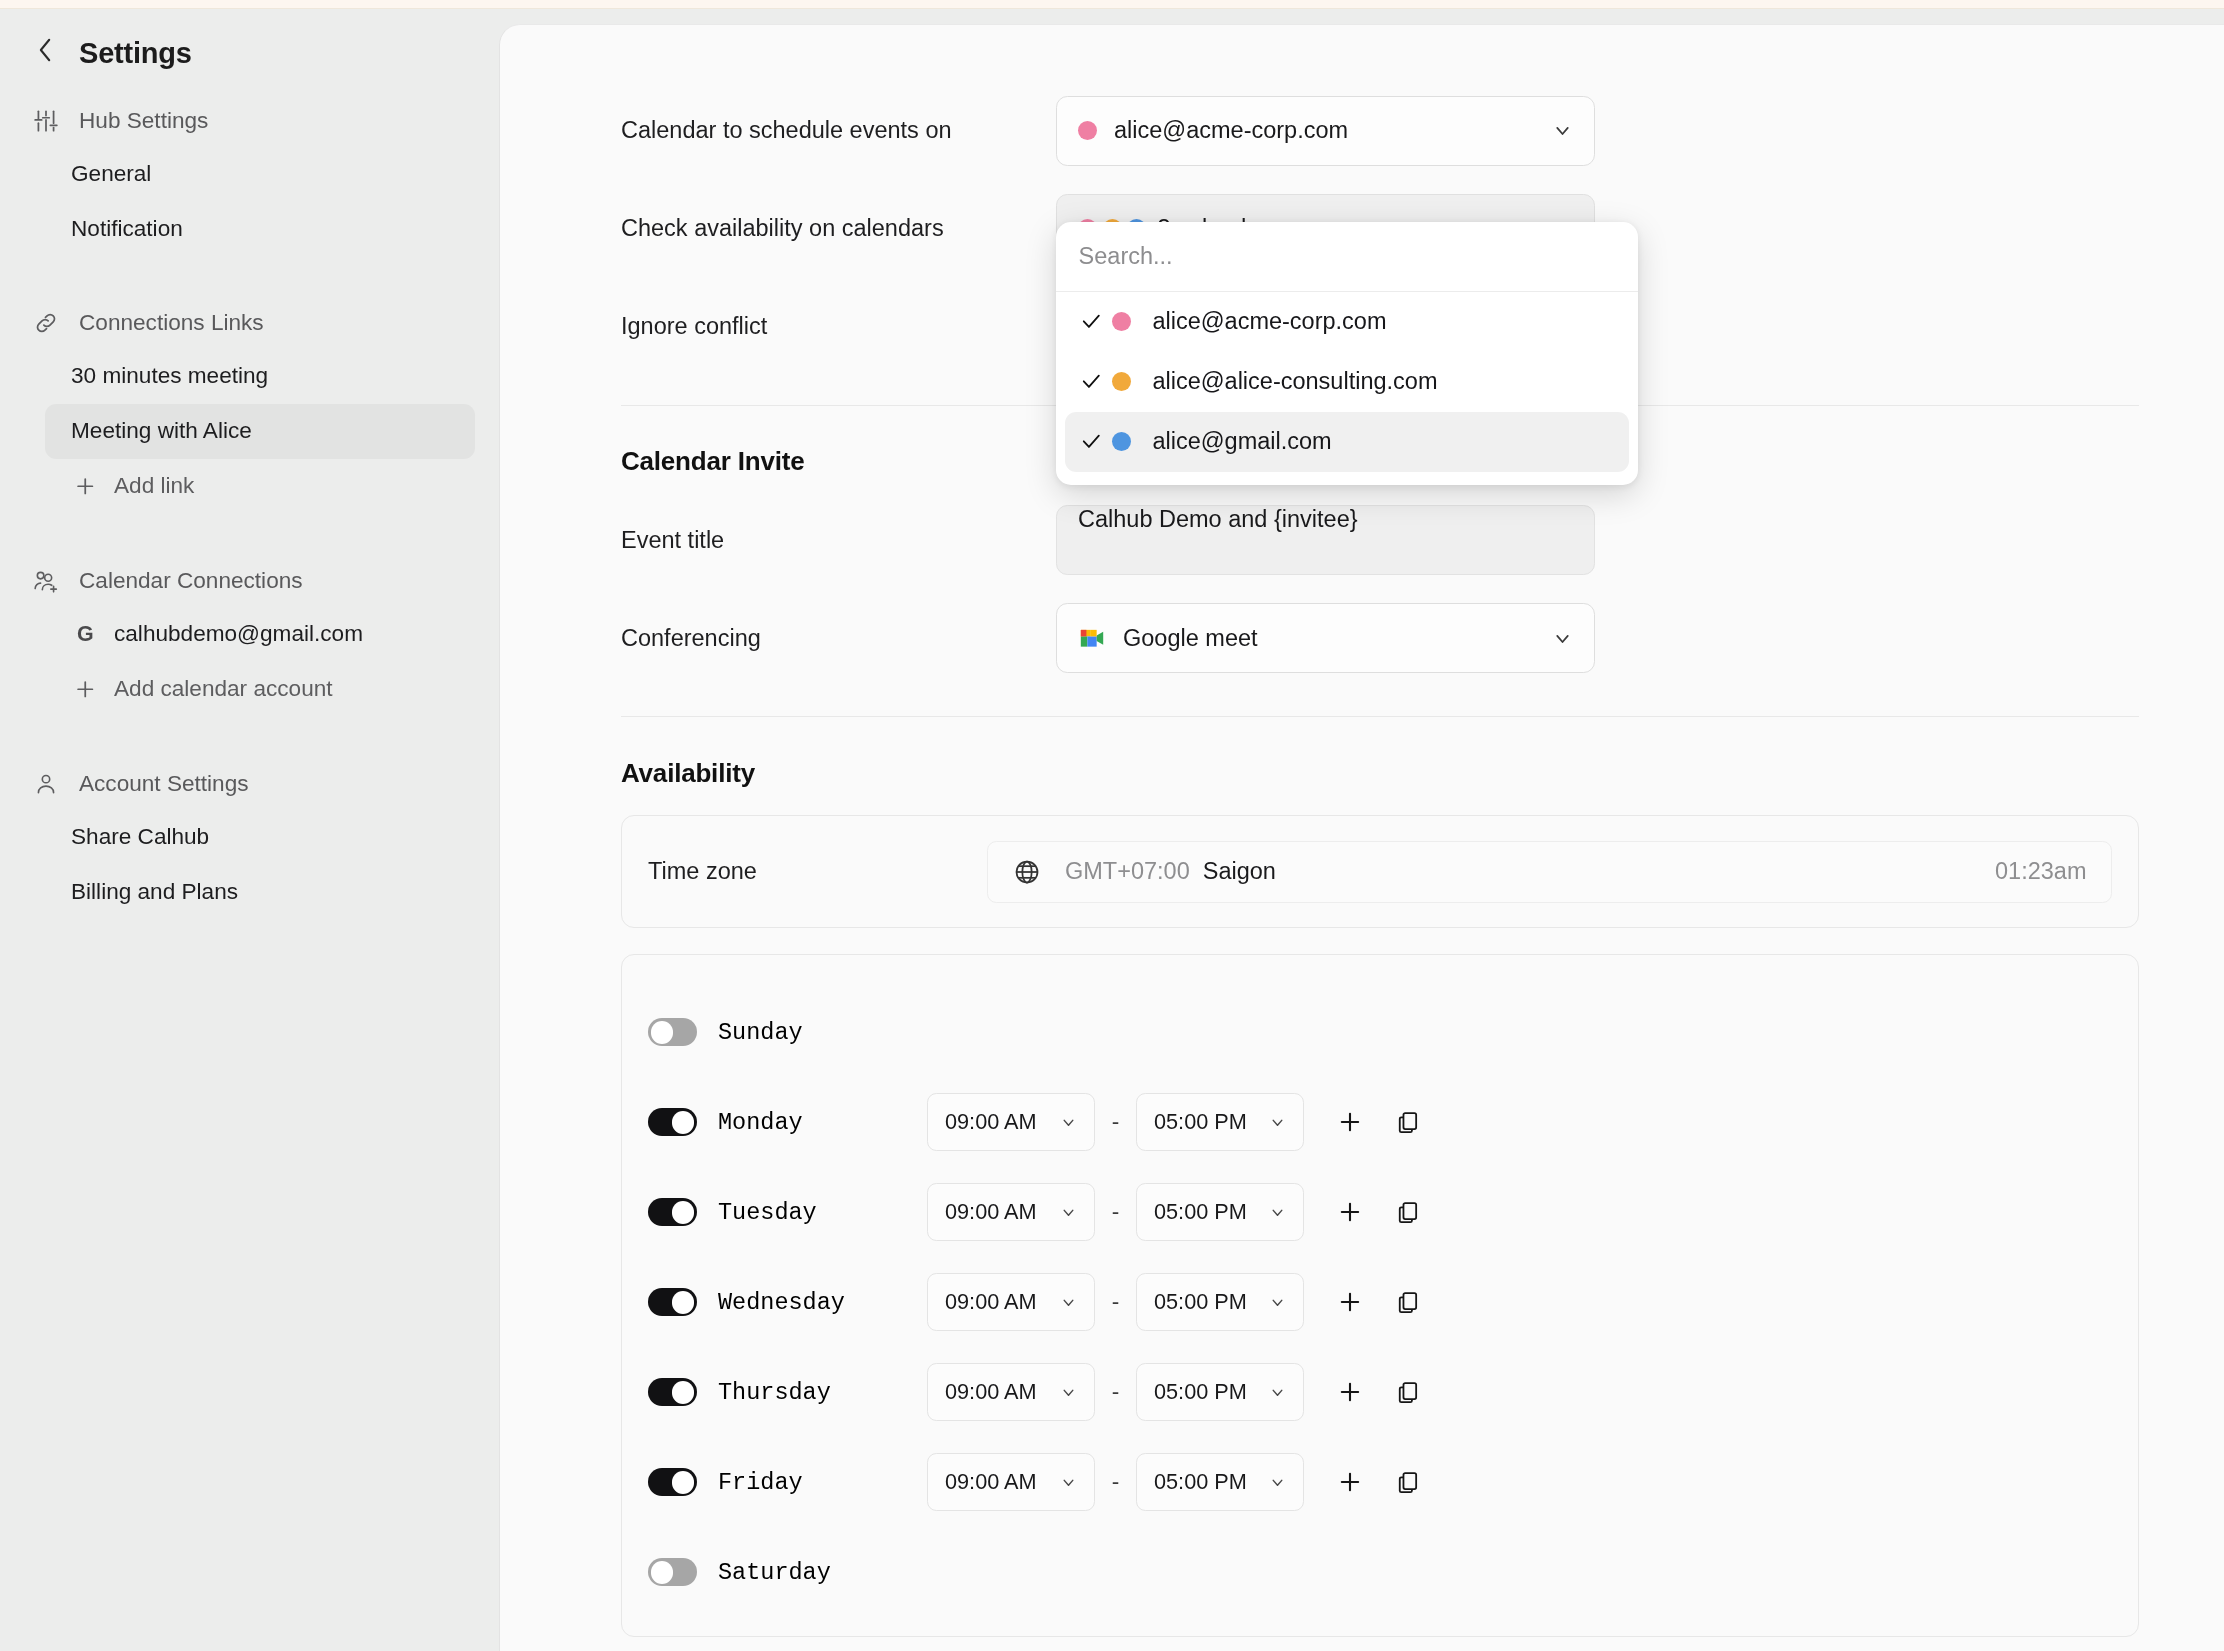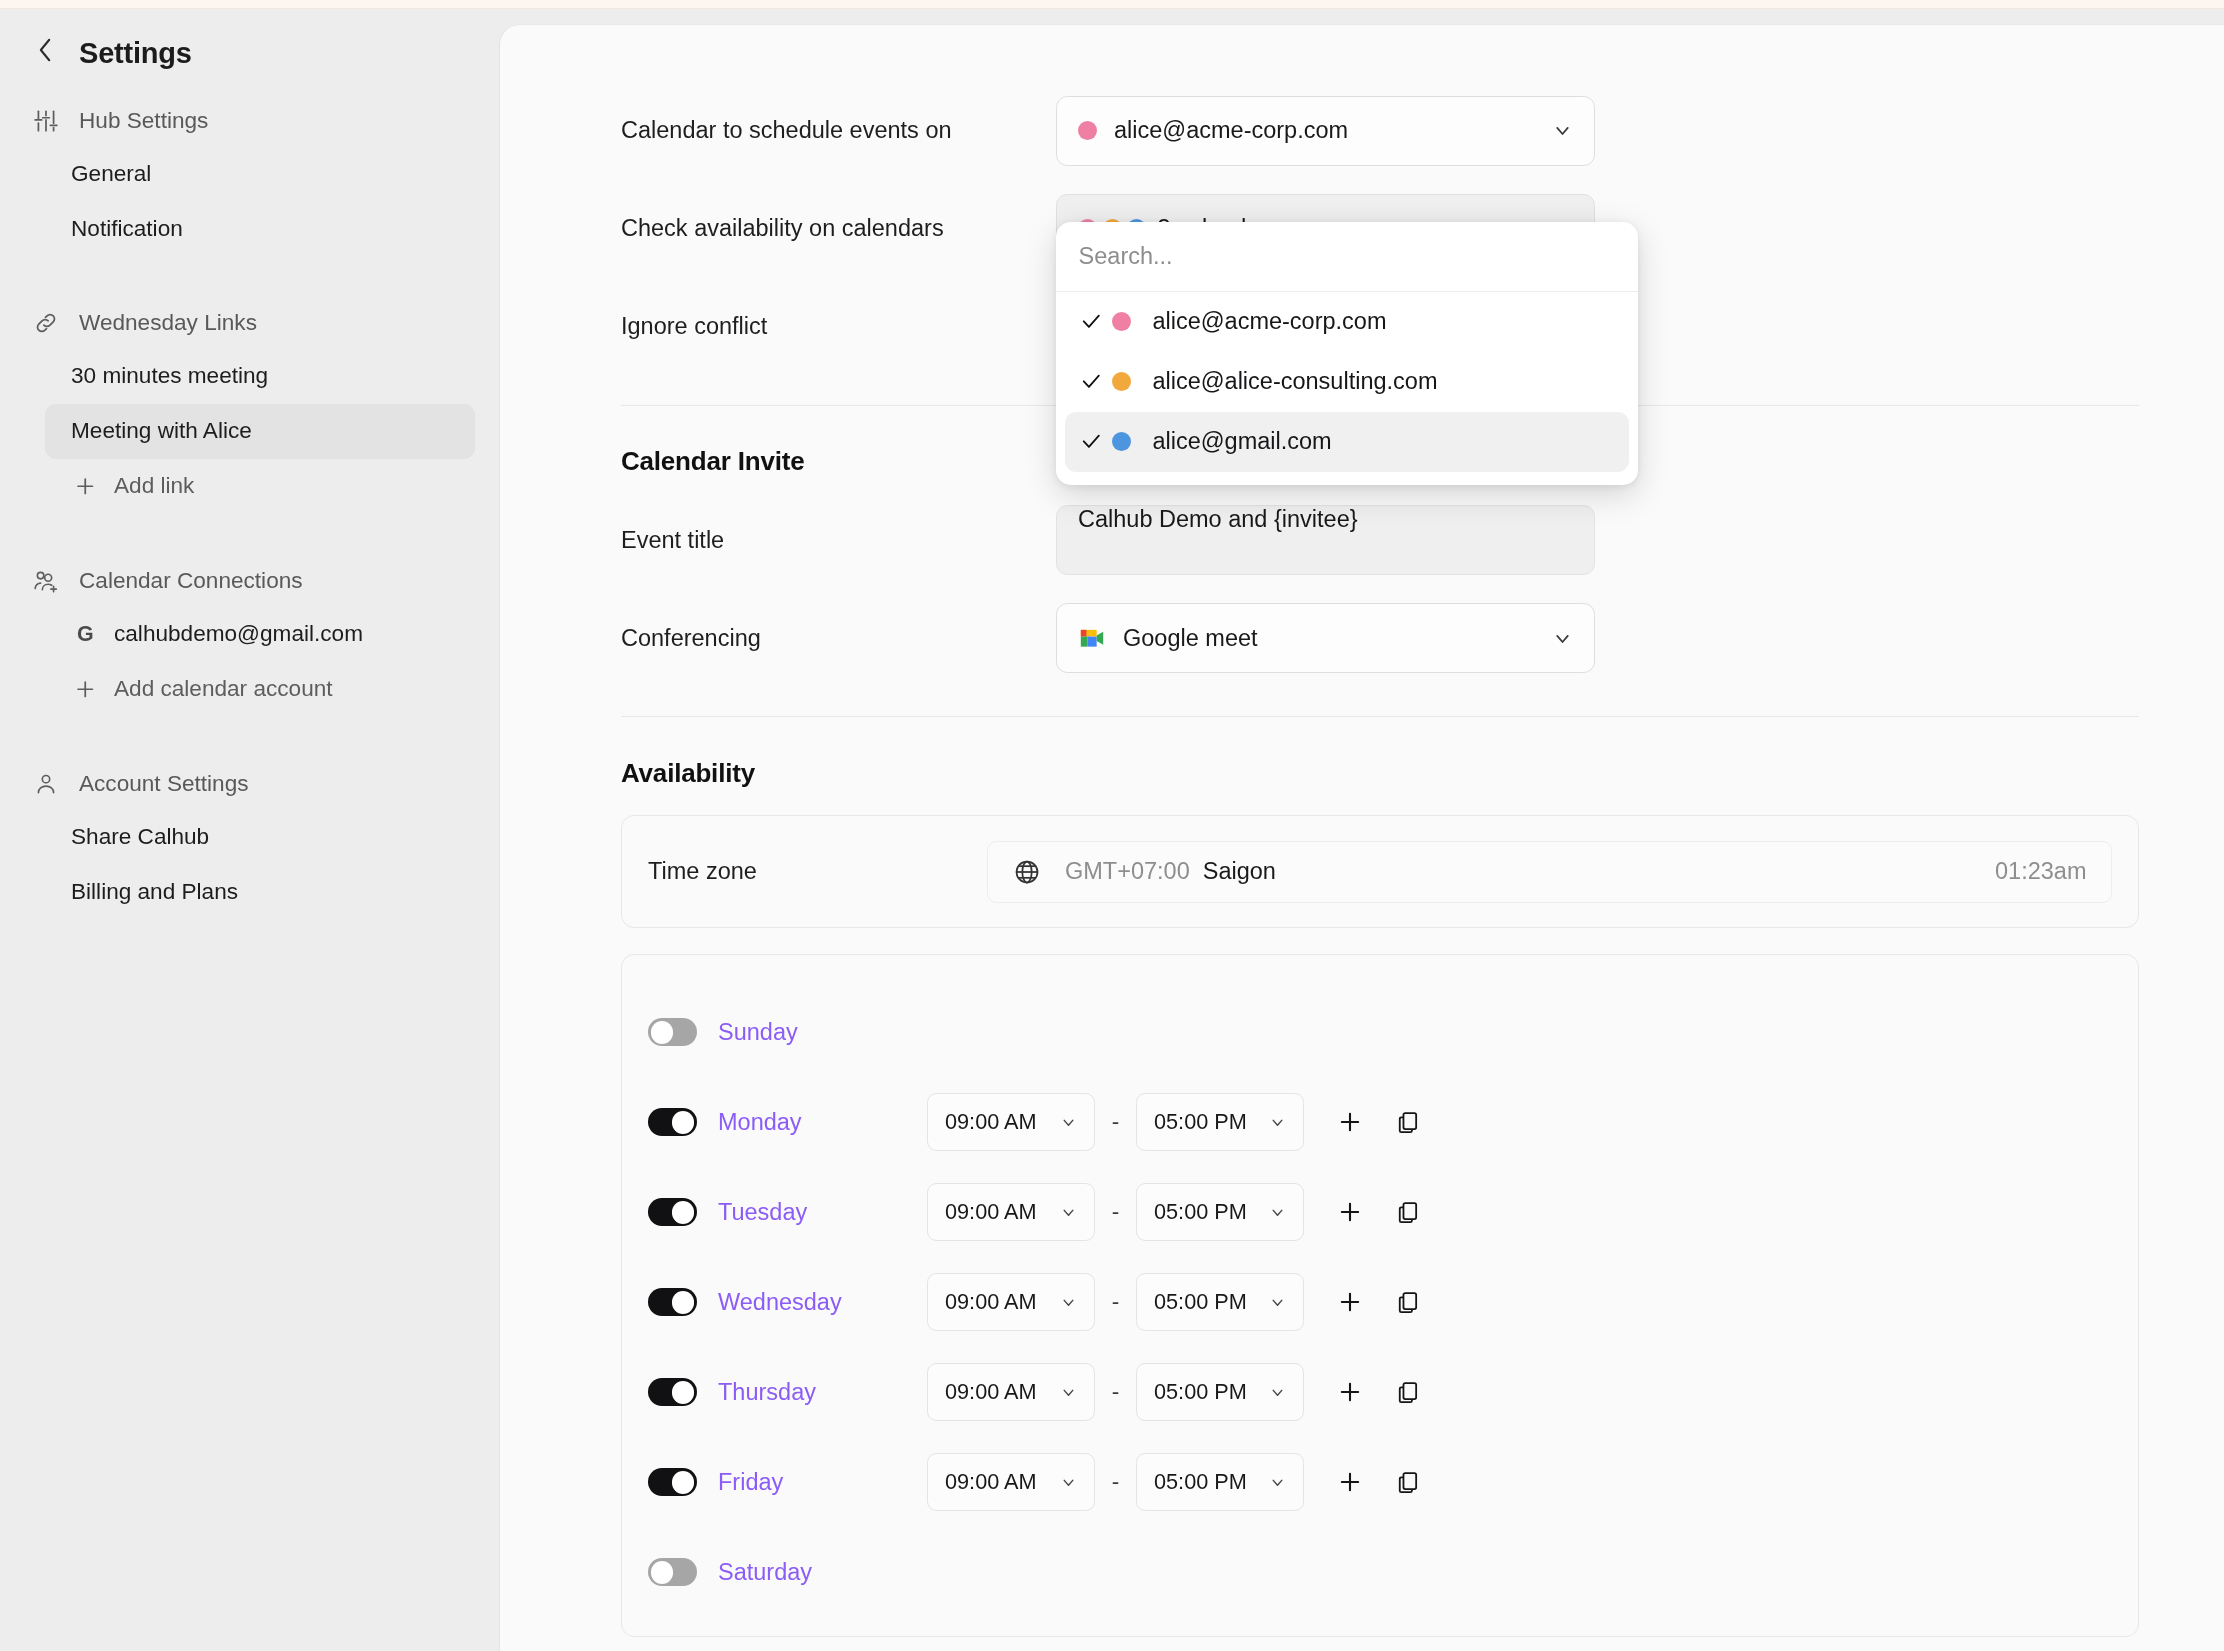--- a/index.html
+++ b/index.html
@@ -143,21 +143,21 @@
   .toggle {
     width: 49px; height: 28px; border-radius: 15px; position: relative;
     flex: 0 0 49px; margin-right: 21px; cursor: pointer; background: #a6a6a6;
   }
   .toggle.on { background: #111113; }
   .toggle .knob {
     position: absolute; top: 2.8px; left: 2.8px; width: 22.6px; height: 22.6px;
     border-radius: 50%; background: #fff;
   }
   .toggle.on .knob { left: 23.5px; }
-  .day-name { width: 209px; font-size: 23.5px; color: #8b5cf6; }
+  .day-name { width: 209px; font-size: 23.5px; color: #000000; font-family: Liberation Mono, monospace; }
   .time-select {
     width: 168px; height: 58px; border: 0.9px solid #e4e4e4; border-radius: 9.4px;
     background: #fcfcfc; display: flex; align-items: center; padding: 0 17px;
     font-size: 21.7px; color: #18181a; cursor: pointer;
   }
   .time-select .chev { margin-left: auto; color: #4a4a4a; display: flex; }
   .dash { width: 41px; text-align: center; color: #3a3a3a; font-size: 22.6px; }
   .act-btn { width: 58px; display: flex; align-items: center; justify-content: center; cursor: pointer; color: #111; }
   .act-gap { width: 17px; }
 </style>
@@ -206,21 +206,21 @@
     <div class="sb-spacer"></div>
 
     <div class="sb-group">
       <div class="sb-section">
         <span class="sbicon">
           <svg width="26" height="26" viewBox="0 0 24 24" fill="none" stroke="#5d5d5f" stroke-width="1.6" stroke-linecap="round">
             <path d="M10 14a4 4 0 0 0 5.66 0l3-3a4 4 0 1 0-5.66-5.66L11.5 6.8"></path>
             <path d="M14 10a4 4 0 0 0-5.66 0l-3 3a4 4 0 1 0 5.66 5.66l1.5-1.5"></path>
           </svg>
         </span>
-        <span>Wednesday Links</span>
+        <span>Connections Links</span>
       </div>
       <div class="sb-item">
         <span>30 minutes meeting</span>
       </div>
       <div class="sb-item active">
         <span>Meeting with Alice</span>
       </div>
       <div class="sb-item muted">
         <span class="rowicon">
           <svg width="24.5" height="24.5" viewBox="0 0 24 24" fill="none" stroke="#5d5d5f" stroke-width="1.7" stroke-linecap="round">

